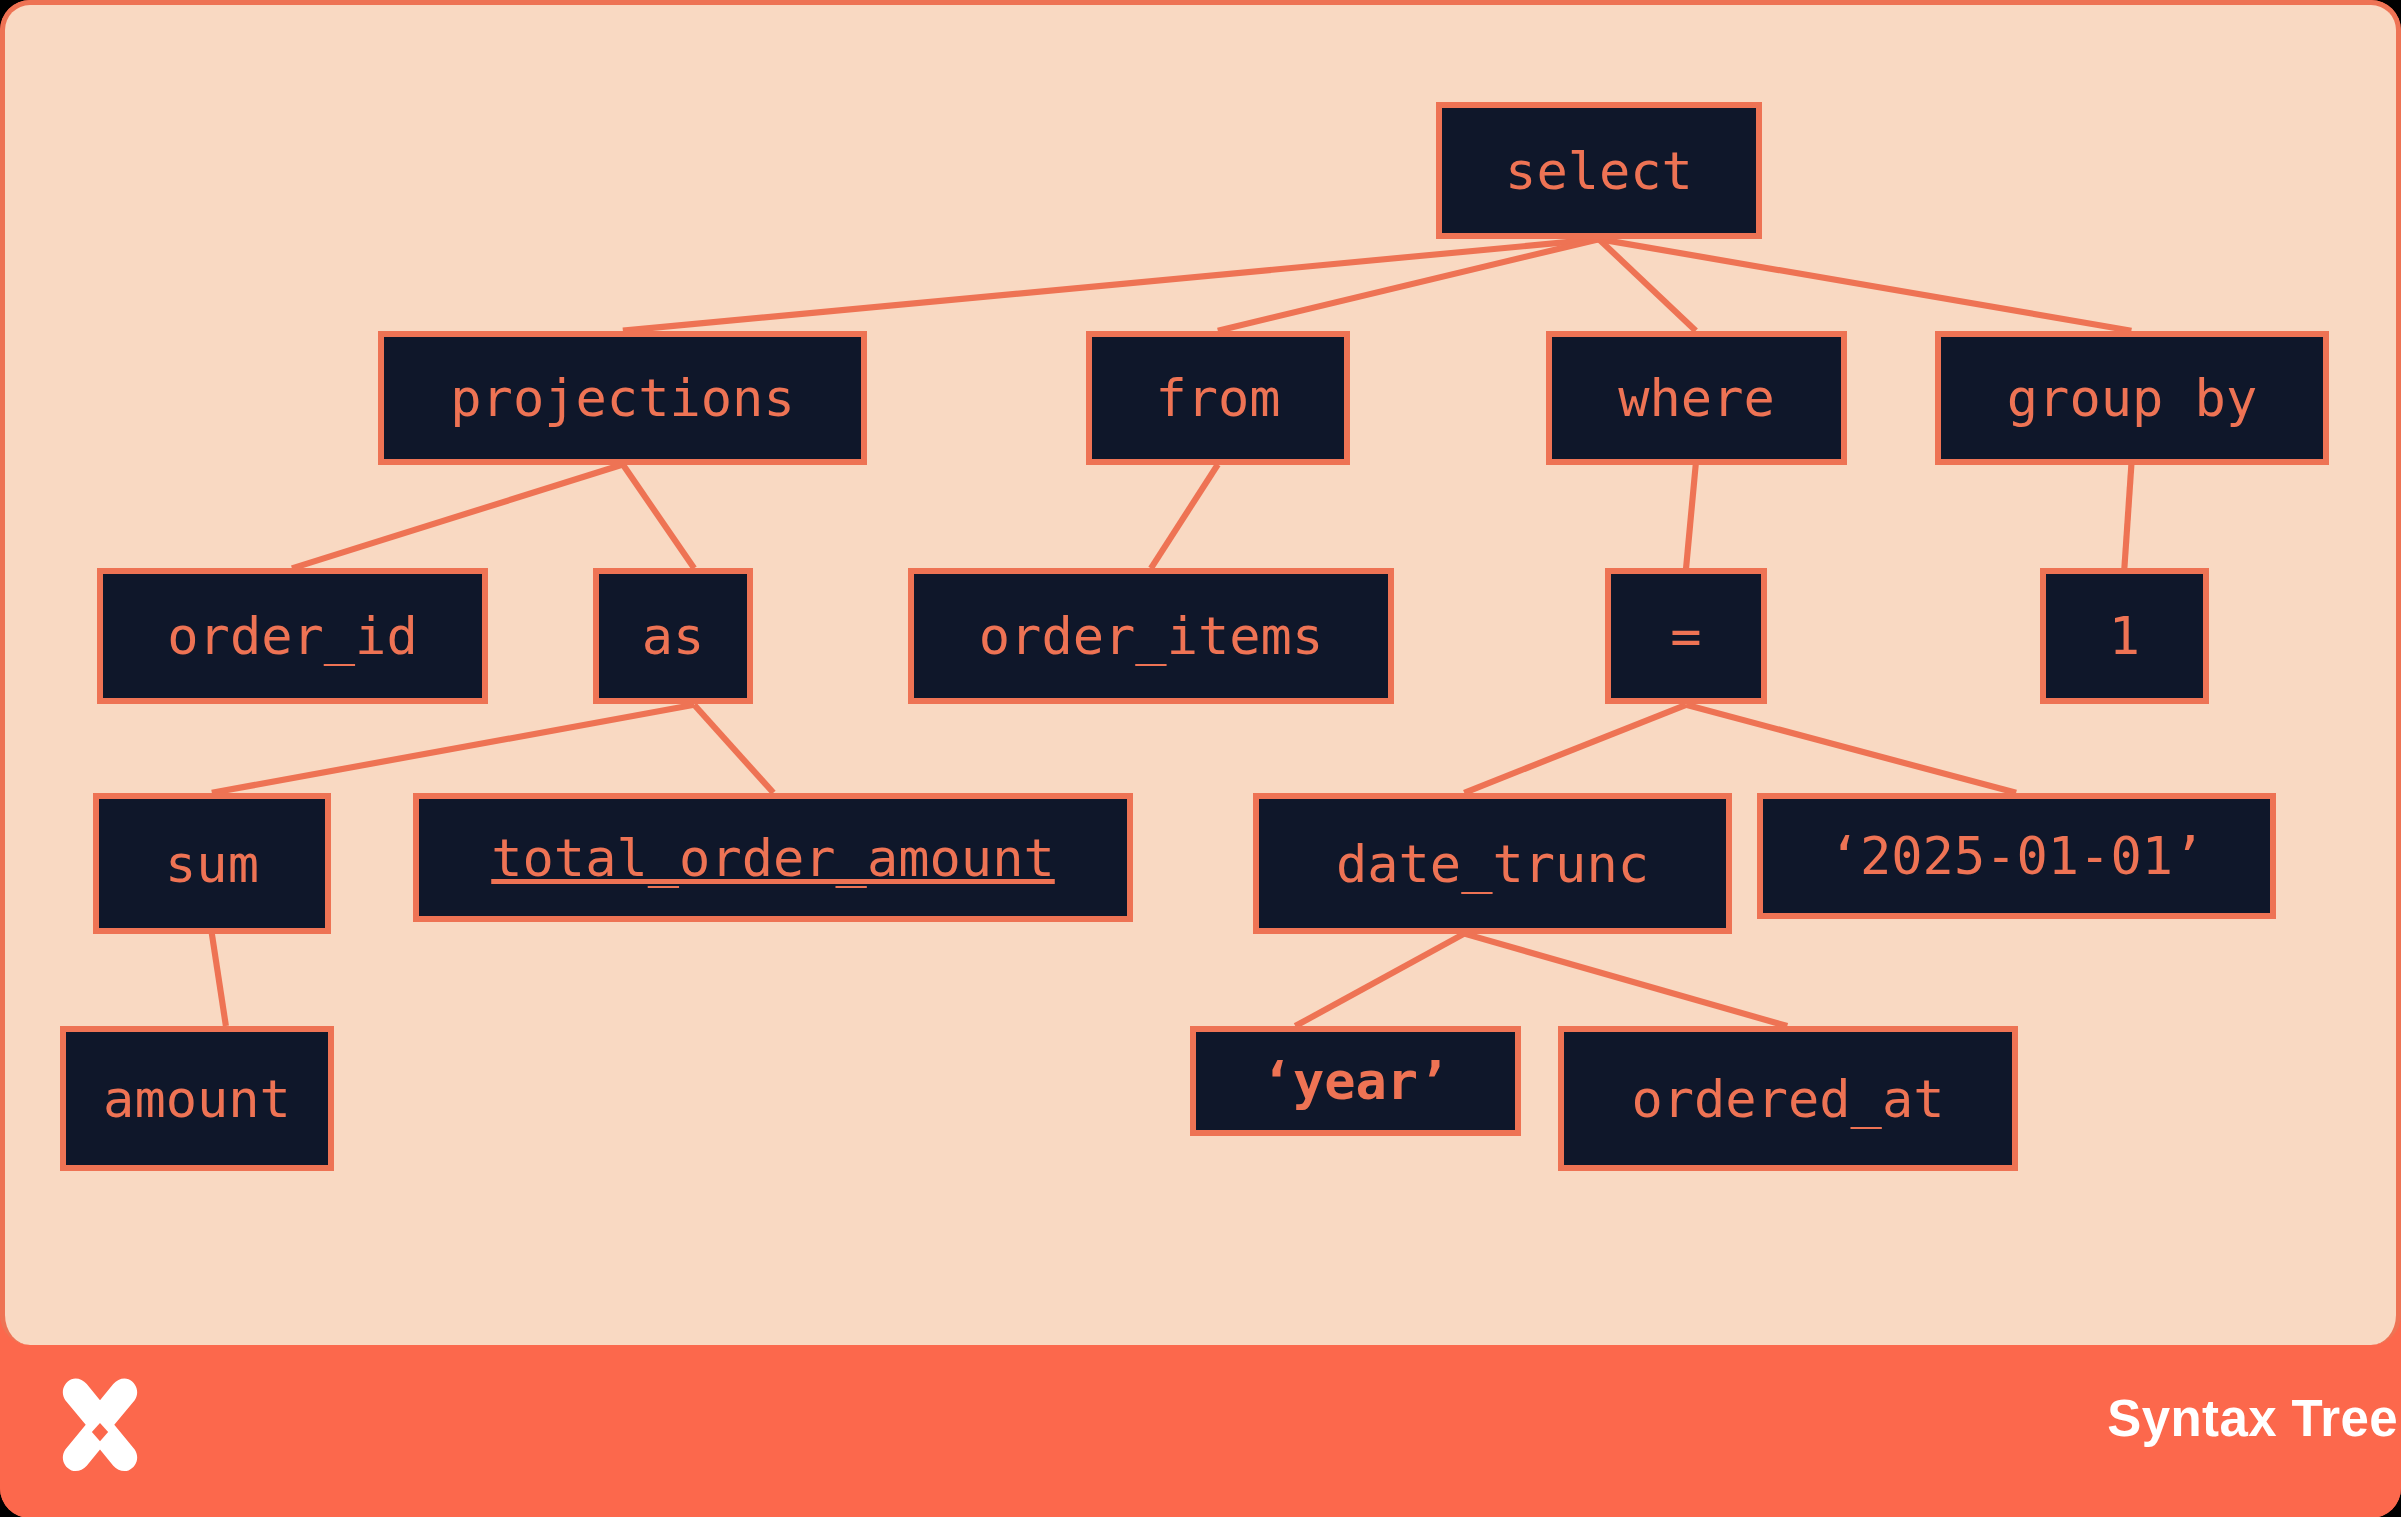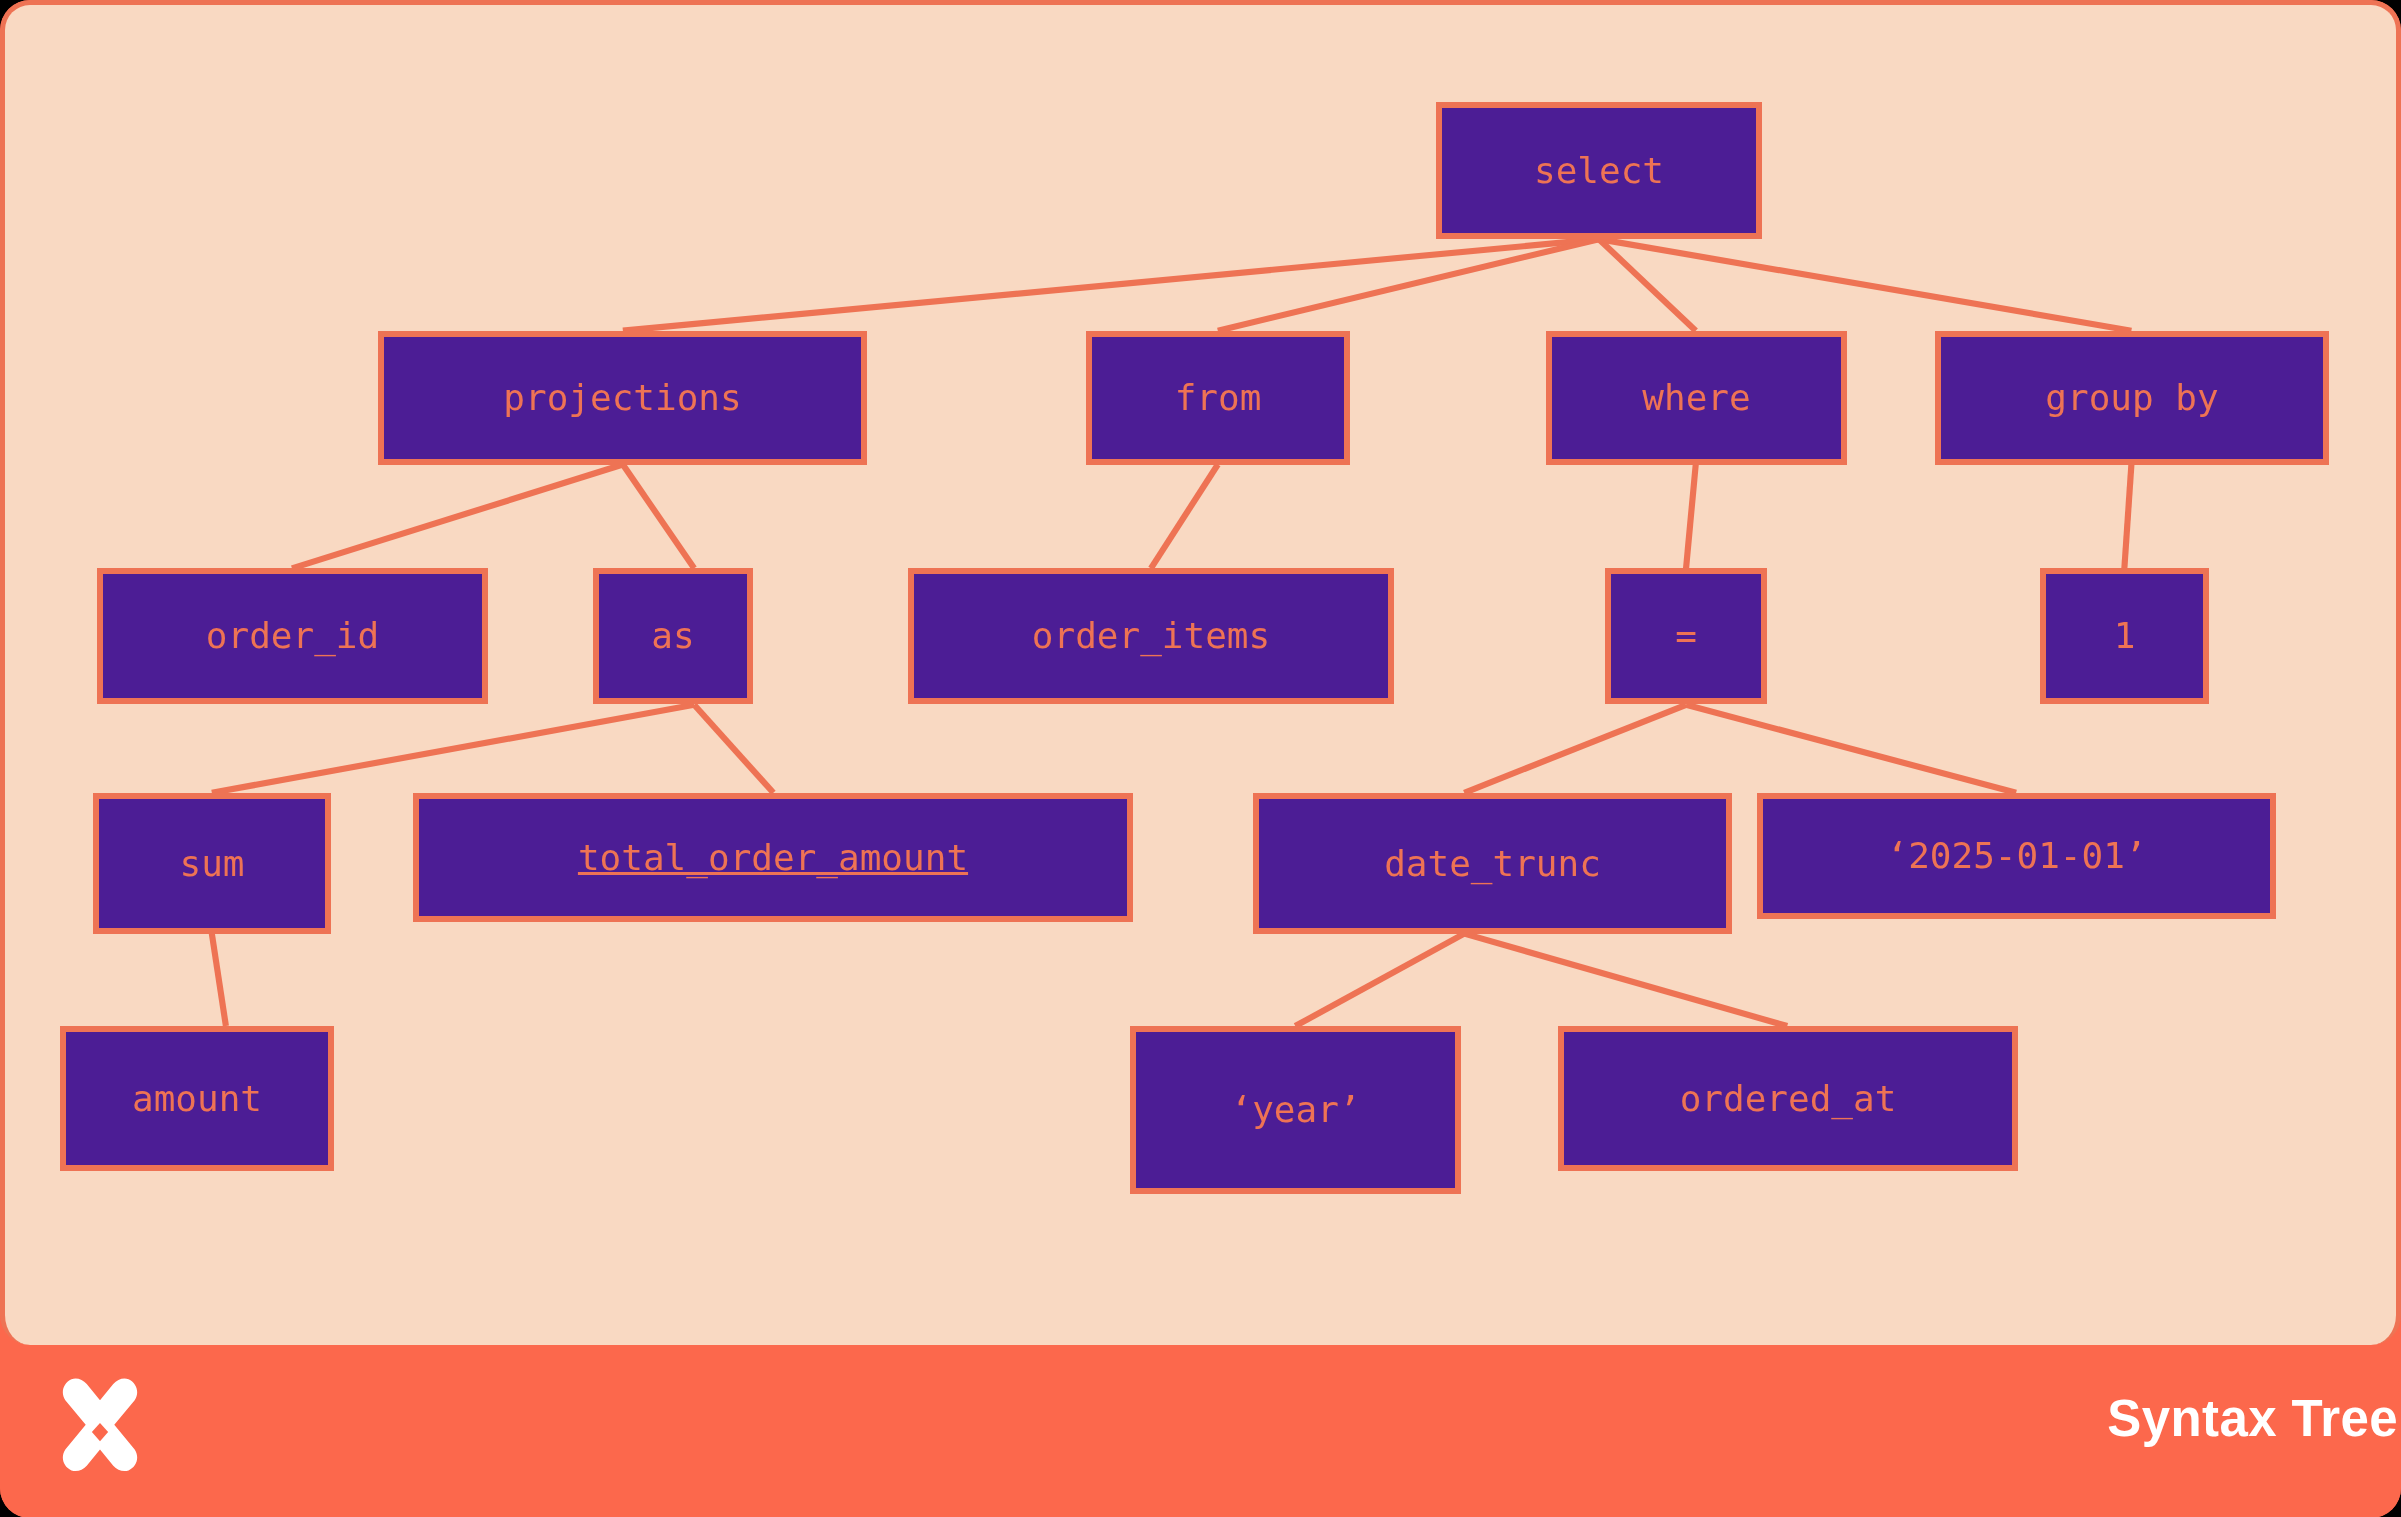--- a/index.html
+++ b/index.html
@@ -43,28 +43,28 @@
     position: absolute;
     left: 0;
     top: 0;
     width: 2401px;
     height: 1345px;
   }
 
   .node {
     position: absolute;
     box-sizing: border-box;
-    background: #4c1d95;
+    background: #0f172a;
     border: 6.2px solid #EE7354;
     color: #EE7354;
     display: flex;
     align-items: center;
     justify-content: center;
     font-family: "DejaVu Sans Mono", "Liberation Mono", monospace;
-    font-size: 36px;
+    font-size: 52px;
     letter-spacing: 0px;
     white-space: nowrap;
     line-height: 1;
   }
 
   #footer {
     position: absolute;
     left: 0;
     top: 1345px;
     width: 2401px;
@@ -155,21 +155,21 @@
         </div>
         <div class="node" style="left: 1248px; top: 788px; width: 479px; height: 141px;">
           <span>date_trunc</span>
         </div>
         <div class="node" style="left: 1752px; top: 788px; width: 519px; height: 126px;">
           <span>‘2025-01-01’</span>
         </div>
         <div class="node" style="left: 55px; top: 1021px; width: 274px; height: 145px;">
           <span>amount</span>
         </div>
-        <div class="node" style="left: 1125px; top: 1021px; width: 331px; height: 168px;">
+        <div class="node" style="left: 1185px; top: 1021px; width: 331px; height: 110px; font-weight: bold;">
           <span>‘year’</span>
         </div>
         <div class="node" style="left: 1553px; top: 1021px; width: 460px; height: 145px;">
           <span>ordered_at</span>
         </div>
       </div>
   </div>
 
   <div id="footer">
     <svg id="logo" viewBox="0 0 100 100">

